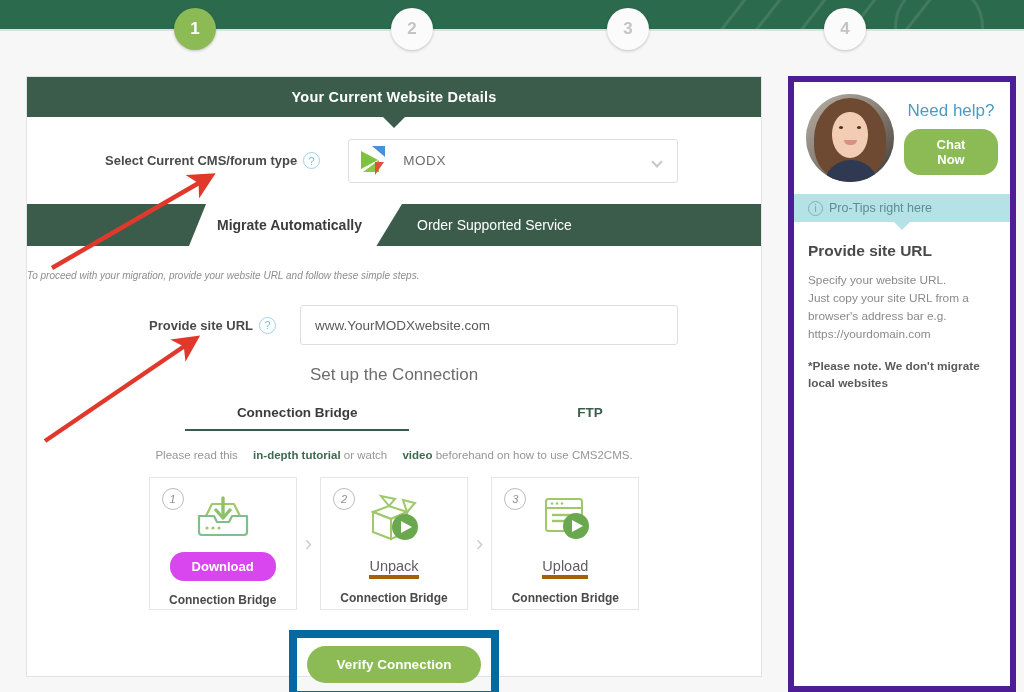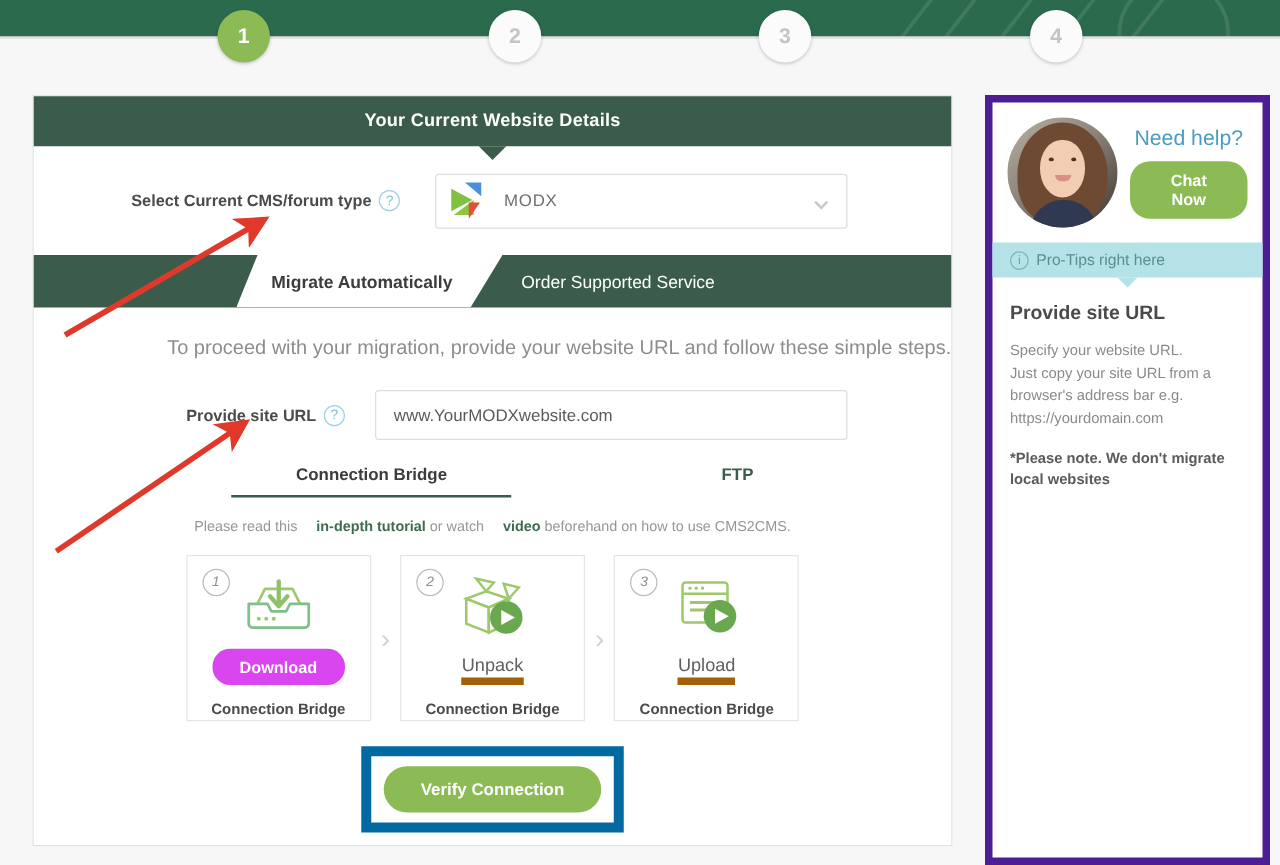--- a/index.html
+++ b/index.html
@@ -136,22 +136,23 @@
     font-size: 14px; font-weight: bold; color: #3c3c3c;
     clip-path: polygon(8% 0, 100% 0, 88% 100%, 0% 100%);
   }
   .tab-idle {
     position: absolute; left: 390px; top: 0;
     height: 42px; display: flex; align-items: center;
     font-size: 14px; font-weight: normal; color: #ffffff;
   }
 
   .hint-line {
-    text-align: right; font-size: 16px; color: #8d8d8d;
+    text-align: left; font-size: 10px; color: #8d8d8d;
     margin-top: 24px;
+    font-style: italic;
   }
 
   .url-row {
     display: flex; align-items: center;
     padding-left: 122px; margin-top: 24px;
   }
   .url-input {
     margin-left: 24px; width: 378px; height: 40px;
     border: 1px solid #dedede; border-radius: 3px;
     display: flex; align-items: center; padding-left: 14px;
@@ -198,21 +199,21 @@
   .step-ico { margin-top: 14px; height: 56px; display:flex; align-items:center; justify-content:center;}
   .dl-pill {
     margin-top: 4px;
     background: #d946ef; color: #ffffff;
     font-size: 13px; font-weight: bold;
     padding: 7px 22px; border-radius: 14px;
   }
   .link-label {
     margin-top: 10px;
     font-size: 14.5px; color: #5f5f5f;
-    border-bottom: 6px solid #a16207; padding-bottom: 1px;
+    border-bottom: 4px solid #a16207; padding-bottom: 1px;
   }
   .sub-label {
     margin-top: 12px; font-size: 12px; color: #4a4a4a; font-weight: bold;
   }
   .arrow-sep { color: #d0d0d0; font-size: 22px; }
 
   
   .verify-wrap {
     margin-top: 20px; display: flex; justify-content: center;
   }
@@ -342,20 +343,21 @@
   <div class="hint-line">To proceed with your migration, provide your website URL and follow these simple steps.</div>
 
   <div class="url-row">
     <div class="field-label">
       <span>Provide site URL</span>
       <span class="qmark">?</span>
     </div>
     <div class="url-input" placeholder="www.YourMODXwebsite.com">www.YourMODXwebsite.com</div>
   </div>
 
+  <div class="setup-title">Set up the Connection</div>
 
   <div class="subtabs">
     <div class="subtab active">Connection Bridge</div>
     <div class="subtab idle">FTP</div>
   </div>
 
   <div class="read-line">
     <span>Please read this </span><b>in-depth tutorial</b><span> or watch </span><b>video</b><span> beforehand on how to use CMS2CMS.</span>
   </div>
 

